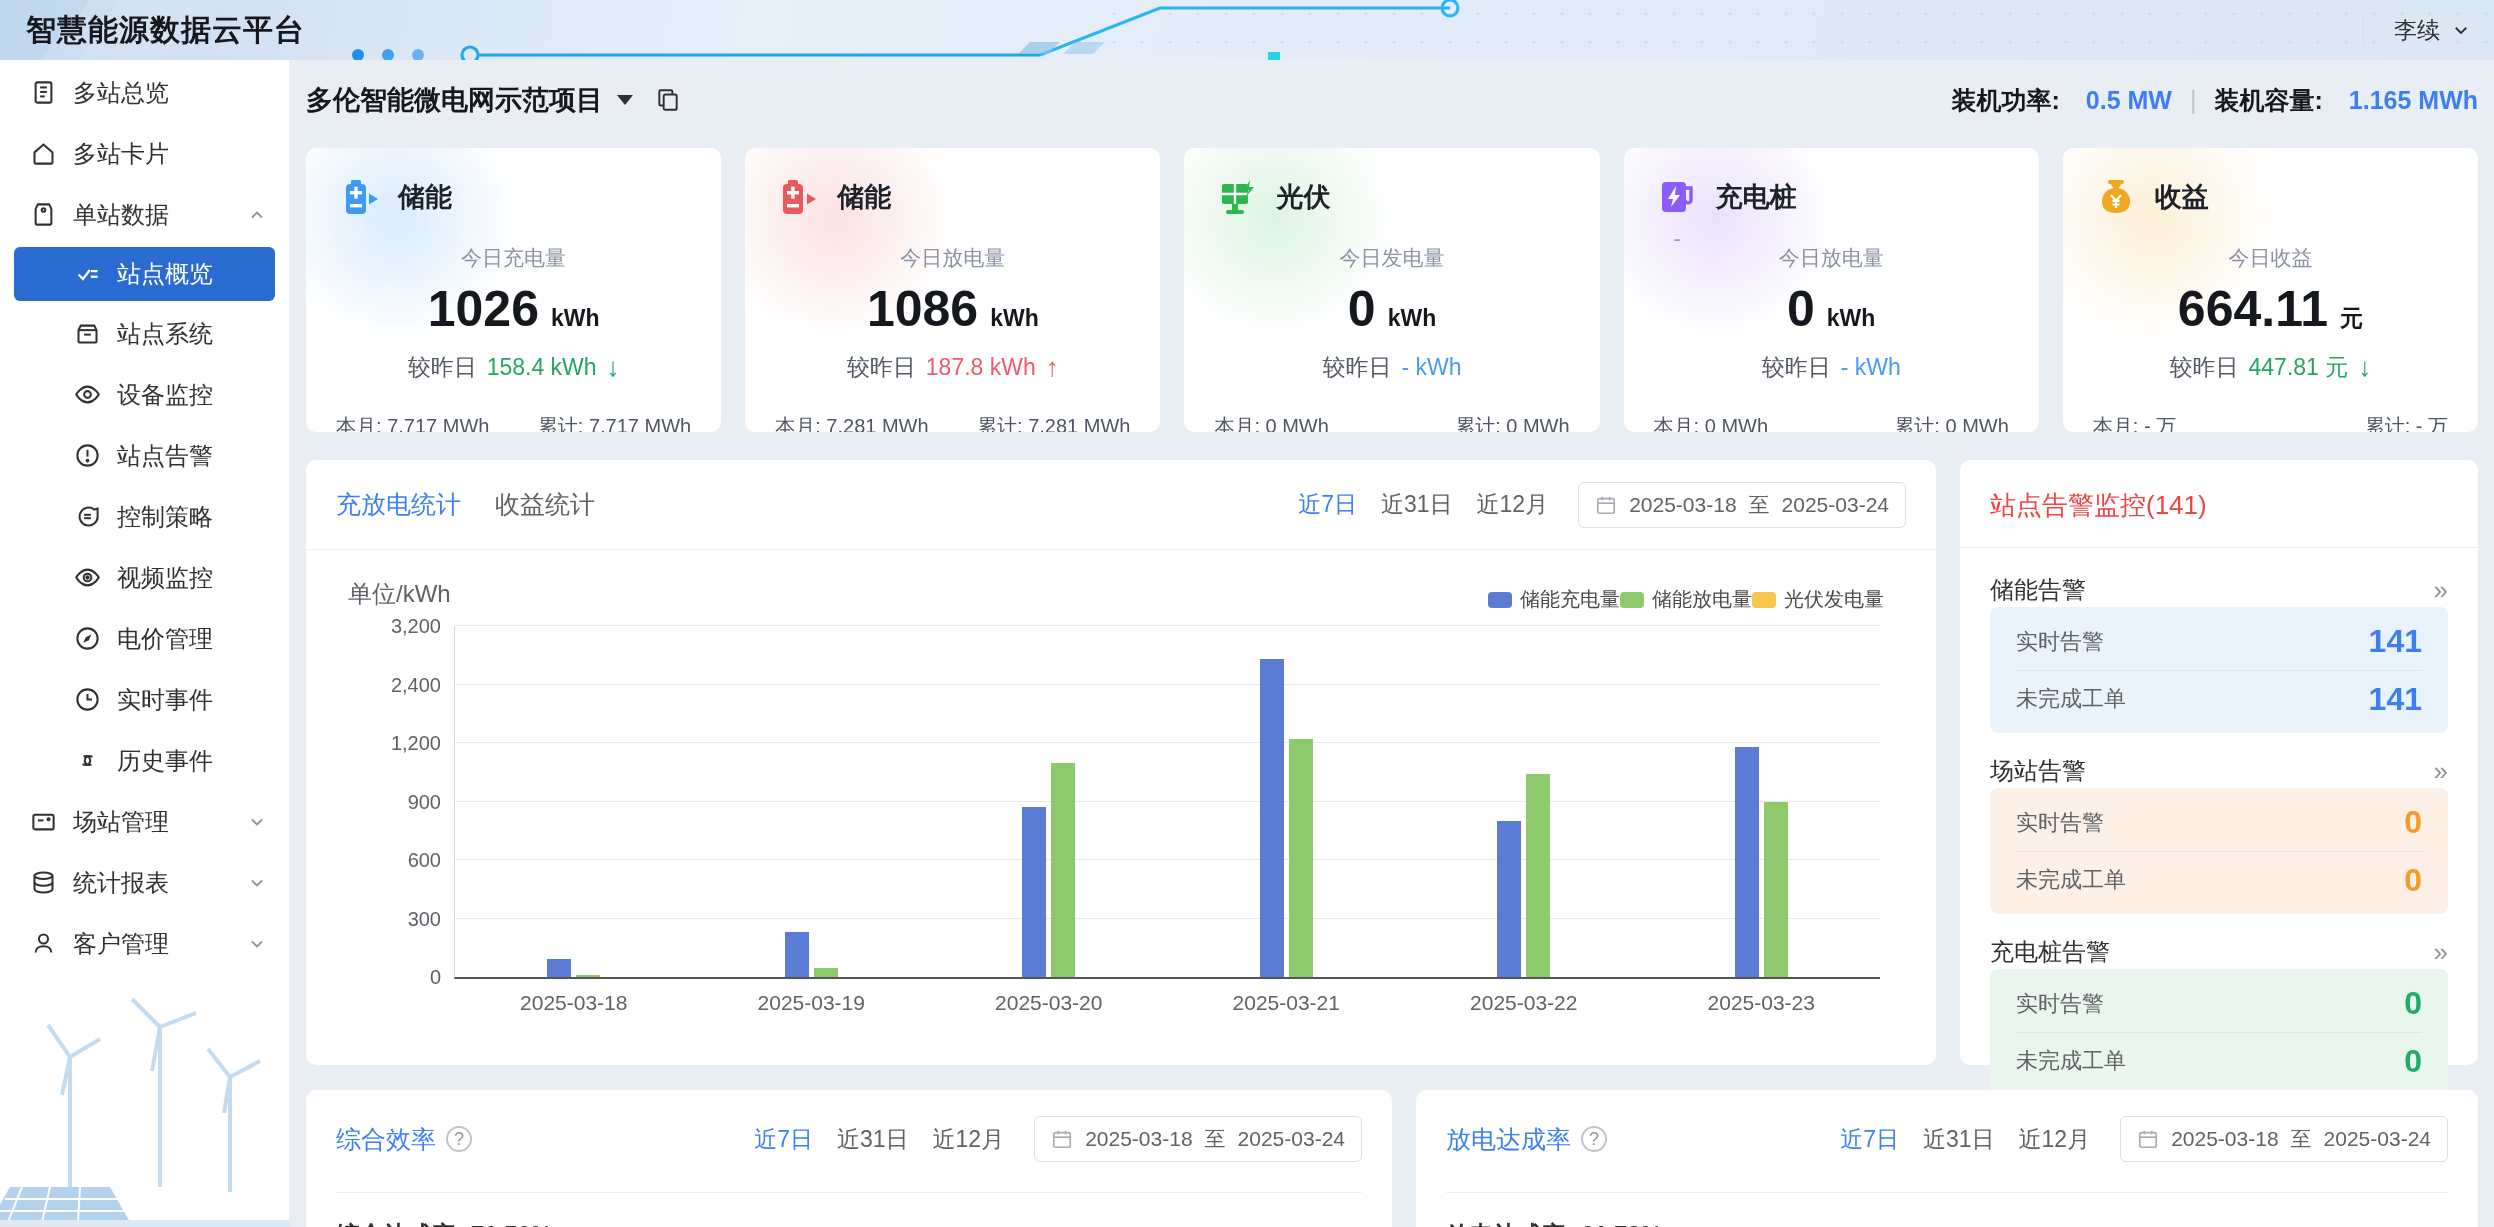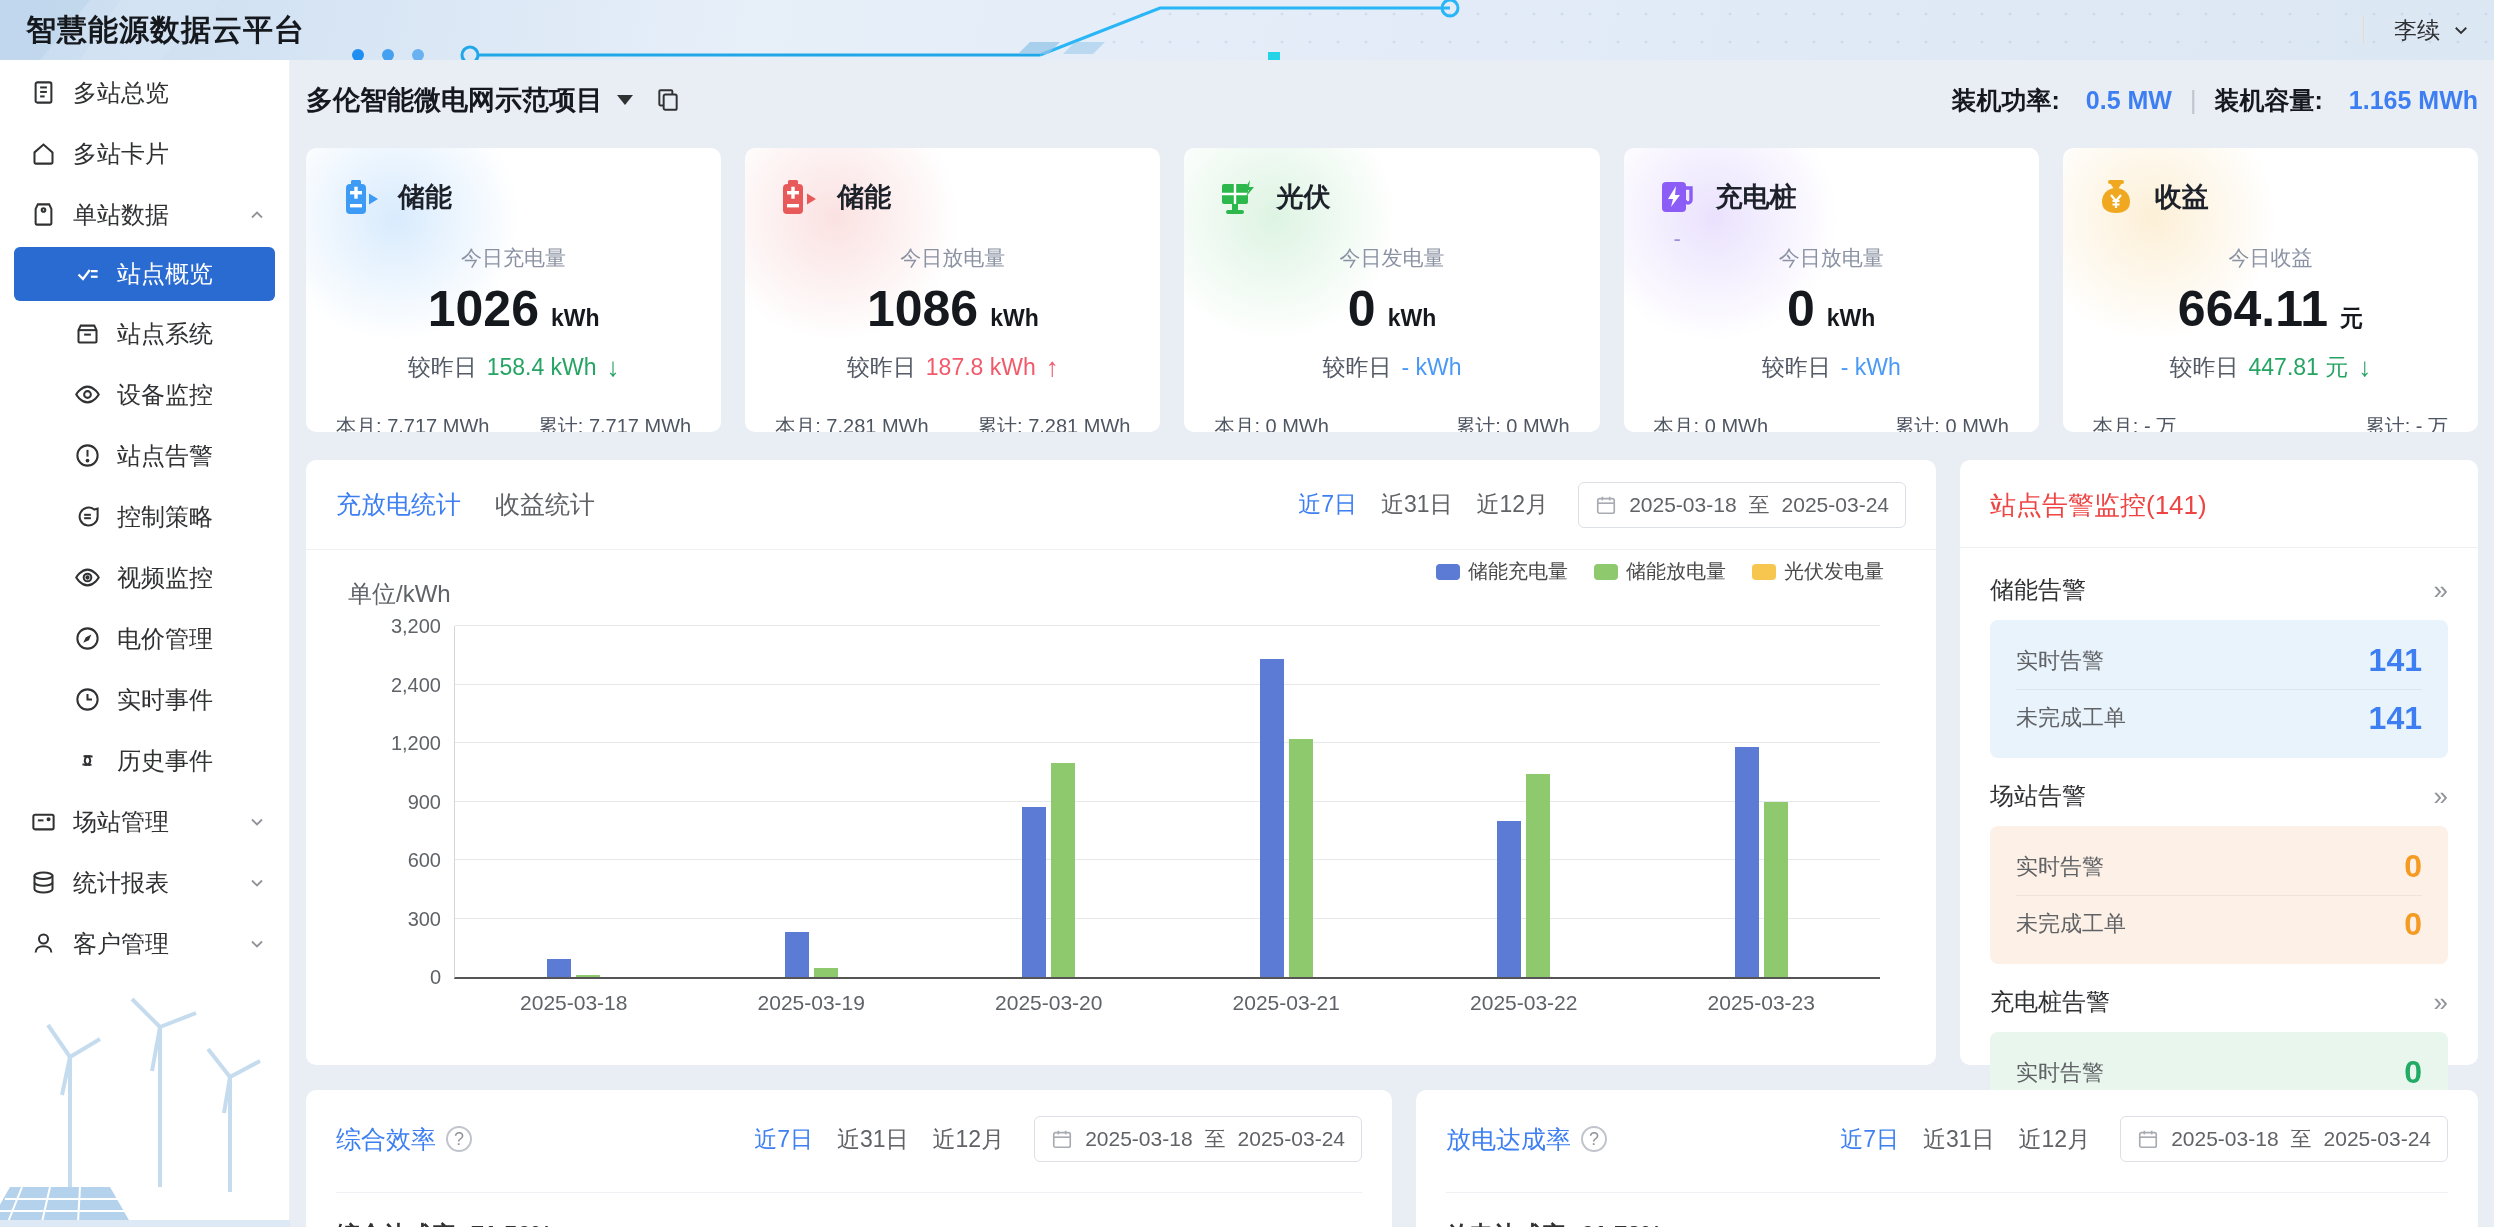--- a/index.html
+++ b/index.html
@@ -101,40 +101,40 @@
   .range { font-size:23px; color:#606266; cursor:pointer; }
   .range.active { color:#3d7ff3; }
   .datebox {
     display:flex; align-items:center; gap:12px; border:1px solid #dcdfe6; border-radius:6px;
     background:#fff; height:46px; padding:0 16px; font-size:21px; color:#606266; margin-left:6px;
   }
   .cal-icon { width:22px; height:22px; color:#a8abb2; }
 
   .chart-body { position:absolute; left:0; right:0; top:90px; bottom:0; }
   .unit-label { position:absolute; left:42px; top:28px; font-size:24px; color:#5f6368; }
-  .legend { position:absolute; right:52px; top:8px; display:flex; gap:26px; align-items:center; }
+  .legend { position:absolute; right:52px; top:36px; display:flex; align-items:center; }
   .legend-item { display:flex; align-items:center; gap:8px; font-size:20px; color:#4a4a4a; cursor:pointer; }
   .legend-sw { width:24px; height:16px; border-radius:4px; }
   .plot { position:absolute; left:148px; right:56px; top:76px; bottom:86px; border-left:1px solid #d4d6da; border-bottom:2px solid #555; }
   .gridline { position:absolute; left:0; right:0; height:1px; background:#e7e8ea; }
   .ylab { position:absolute; right:calc(100% + 14px); transform:translateY(50%); font-size:20px; color:#5f6368; white-space:nowrap; }
   .groups { position:absolute; inset:0; display:flex; align-items:flex-end; }
   .bargroup { flex:1; display:flex; justify-content:center; align-items:flex-end; gap:5px; height:100%; }
   .bar { width:24px; }
   .xlabels { position:absolute; top:100%; left:0; right:0; display:flex; margin-top:14px; }
   .xlab { flex:1; text-align:center; font-size:21px; color:#5f6368; }
 
   
   .alarm-panel { left:1670px; top:400px; right:16px; height:605px; }
   .ap-head { padding:28px 30px 24px; border-bottom:1px solid #eef0f3; font-size:26px; color:#ef4444; }
   .ap-body { padding:4px 30px 0; }
   .asec-head { display:flex; align-items:center; justify-content:space-between; margin-top:22px; }
   .asec-title { font-size:24px; color:#303133; }
   .asec-more { font-size:26px; color:#909399; cursor:pointer; line-height:1; }
-  .abox { margin-top:14px; border-radius:8px; padding:12px 26px; }
+  .abox { margin-top:1px; border-radius:8px; padding:6px 26px; }
   .abox.t-blue { background:#e9f3fb; } .abox.t-orange { background:#fdf0e7; } .abox.t-green { background:#e8f6ee; }
   .arow { height:57px; display:flex; align-items:center; justify-content:space-between; }
   .arow + .arow { border-top:1px solid rgba(0,0,0,.05); }
   .arow .alab { font-size:22px; color:#606266; }
   .arow .aval { font-size:32px; font-weight:bold; }
   .v-blue { color:#3d7ff3; } .v-orange { color:#f59a23; } .v-green { color:#22ab67; }
 
   
   .bottom-left { left:16px; top:1030px; width:1086px; height:230px; }
   .bottom-right { left:1126px; top:1030px; right:16px; height:230px; }

